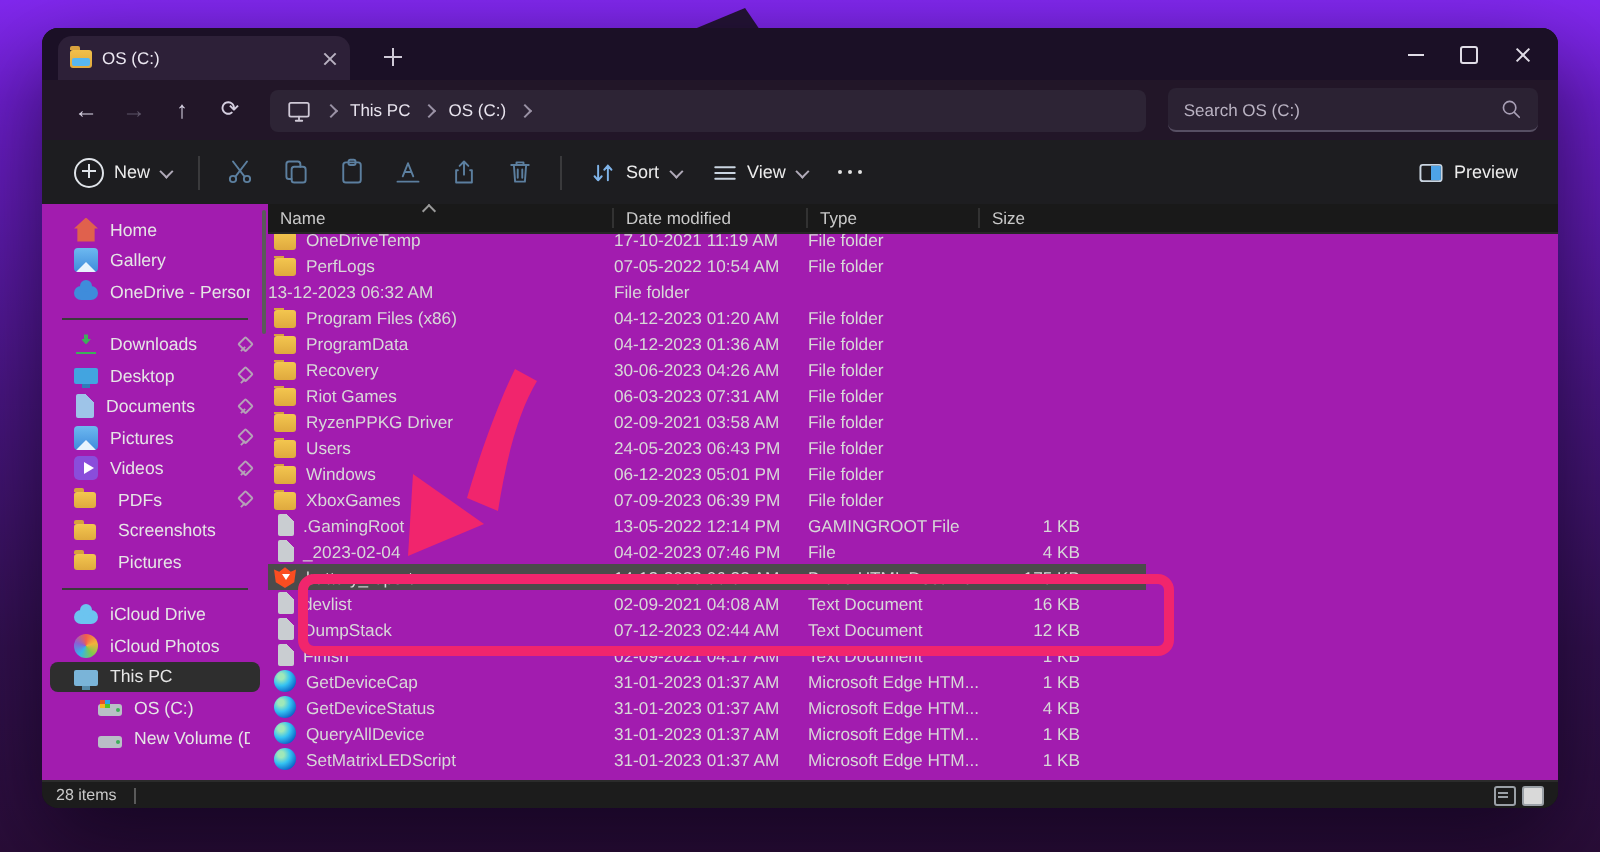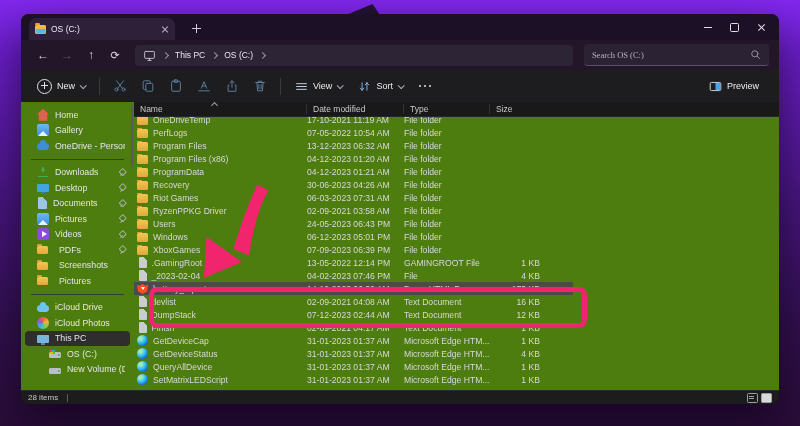--- a/index.html
+++ b/index.html
@@ -39,36 +39,36 @@
   .navbtn.dim{color:#5d5568;}
   .i-back::before{content:"\2190";} .i-fwd::before{content:"\2192";}
   .i-up::before{content:"\2191";} .i-refresh::before{content:"\27F3";font-size:11px;}
   .addressbar{margin-left:8px;width:444px;height:21px;background:#2d2435;border-radius:4px;
     display:flex;align-items:center;padding:0 8px;gap:7px;}
   .crumb{font-size:8.5px;color:#e8e4ee;white-space:nowrap;}
   .bc-chev{width:4px;height:4px;border-right:1px solid #9a92a5;border-bottom:1px solid #9a92a5;
     transform:rotate(-45deg);flex:none;}
   .searchbox{margin-left:11px;width:178px;height:21px;background:#2b2233;border-radius:4px;
     border-bottom:1px solid #574f63;display:flex;align-items:center;padding:0 8px;}
-  .search-text{flex:1;font-size:8.5px;color:#b9b2c2;white-space:nowrap;font-family:Liberation Serif, serif;}
+  .search-text{flex:1;font-size:8.5px;color:#b9b2c2;white-space:nowrap;}
   
   .toolbar{height:32px;background:#1d1d20;border-bottom:1px solid #0c0c0c;display:flex;align-items:center;position:relative;}
   .tbtn{display:flex;align-items:center;gap:5px;padding:0 8px;height:24px;border-radius:4px;flex:none;}
   .tbtn .lbl{font-size:9px;color:#ececec;}
   .chev-s{width:4px;height:4px;border-right:1px solid #b0aab8;border-bottom:1px solid #b0aab8;
     transform:rotate(45deg) translateY(-1px);flex:none;}
   .plus-circle{position:relative;width:13px;height:13px;border:1px solid #dfe3e8;border-radius:50%;flex:none;}
   .plus-circle::before{content:"";position:absolute;left:3px;top:5.5px;width:7px;height:1px;background:#dfe3e8;}
   .plus-circle::after{content:"";position:absolute;left:6px;top:2.5px;width:1px;height:7px;background:#dfe3e8;}
   .tb-sep{width:1px;height:17px;background:#3a3a3c;margin:0 6px;flex:none;}
   .icbtn{width:28px;height:24px;display:flex;align-items:center;justify-content:center;border-radius:4px;flex:none;}
   .tb-right{position:absolute;right:12px;top:0;height:32px;display:flex;align-items:center;gap:5px;}
   .dots{display:flex;gap:2.5px;} .dots i{width:2.5px;height:2.5px;background:#e0e0e0;border-radius:50%;}
   
-  .content{position:absolute;top:88px;left:0;right:0;bottom:13px;background:#4d7c0f;overflow:hidden;}
+  .content{position:absolute;top:88px;left:0;right:0;bottom:13px;background:#a21caf;overflow:hidden;}
   
   .sidebar{position:absolute;left:0;top:0;width:113px;height:100%;padding-top:5px;box-sizing:border-box;}
   .s-item{height:15.5px;display:flex;align-items:center;margin:0 4px;padding:0 5px 0 12px;gap:6px;
     border-radius:4px;color:#e6e6e6;font-size:8.8px;white-space:nowrap;overflow:hidden;}
   .s-item.selected{background:#2e2e2e;}
   .s-item.indent{padding-left:24px;}
   .s-label{overflow:hidden;white-space:nowrap;flex:1;}
   .s-sep{height:1px;background:#3a3a3a;margin:5px 10px;}
   .sic{width:12px;height:12px;flex:none;position:relative;}
   .sscroll{position:absolute;right:1px;top:3px;width:2px;height:62px;background:#5a5a5a;border-radius:2px;}
@@ -233,31 +233,31 @@
           <path d="M8 9.5V2M5.5 4.5L8 2l2.5 2.5M4.5 7H3.5v7h9V7h-1"></path>
           </svg>
         </span>
       <span class="icbtn">
         <svg class="tb" width="14" height="14" viewBox="0 0 16 16">
           <path d="M3 4h10M6 4V2.5h4V4M4.5 4l.7 9.5h5.6l.7-9.5M6.7 6.5v4.8M9.3 6.5v4.8"></path>
           </svg>
         </span>
       <span class="tb-sep"></span>
       <div class="tbtn">
+        <svg class="tbb" width="13" height="13" viewBox="0 0 16 16">
+          <path d="M5 3.5v9M5 12.5L2.8 10M5 12.5L7.2 10M11 12.5v-9M11 3.5L8.8 6M11 3.5L13.2 6"></path>
+          </svg>
+        <span class="lbl">Sort</span>
+        <span class="chev-s"></span>
+      </div>
+      <div class="tbtn">
         <svg class="tbw" width="13" height="13" viewBox="0 0 16 16">
           <path d="M2 4.5h12M2 8h12M2 11.5h12"></path>
           </svg>
         <span class="lbl">View</span>
-        <span class="chev-s"></span>
-      </div>
-      <div class="tbtn">
-        <svg class="tbb" width="13" height="13" viewBox="0 0 16 16">
-          <path d="M5 3.5v9M5 12.5L2.8 10M5 12.5L7.2 10M11 12.5v-9M11 3.5L8.8 6M11 3.5L13.2 6"></path>
-          </svg>
-        <span class="lbl">Sort</span>
         <span class="chev-s"></span>
       </div>
       <span class="icbtn">
         <span class="dots">
             <i></i>
             <i></i>
             <i></i>
           </span>
         </span>
       <div class="tb-right">
@@ -369,43 +369,39 @@
           <div class="row">
               <span class="cell name">
                 <i class="fic folder-icon"></i>
                 <span>PerfLogs</span>
               </span>
               <span class="cell">07-05-2022 10:54 AM</span>
               <span class="cell">File folder</span>
               <span class="cell size"></span>
             </div>
           <div class="row">
-              <span class="cell name">
-                <i class="fic folder-icon"></i>
-                <span>Program Files</span>
-              </span>
               <span class="cell">13-12-2023 06:32 AM</span>
               <span class="cell">File folder</span>
               <span class="cell size"></span>
             </div>
           <div class="row">
               <span class="cell name">
                 <i class="fic folder-icon"></i>
                 <span>Program Files (x86)</span>
               </span>
               <span class="cell">04-12-2023 01:20 AM</span>
               <span class="cell">File folder</span>
               <span class="cell size"></span>
             </div>
           <div class="row">
               <span class="cell name">
                 <i class="fic folder-icon"></i>
                 <span>ProgramData</span>
               </span>
-              <span class="cell">04-12-2023 01:21 AM</span>
+              <span class="cell">04-12-2023 01:36 AM</span>
               <span class="cell">File folder</span>
               <span class="cell size"></span>
             </div>
           <div class="row">
               <span class="cell name">
                 <i class="fic folder-icon"></i>
                 <span>Recovery</span>
               </span>
               <span class="cell">30-06-2023 04:26 AM</span>
               <span class="cell">File folder</span>

